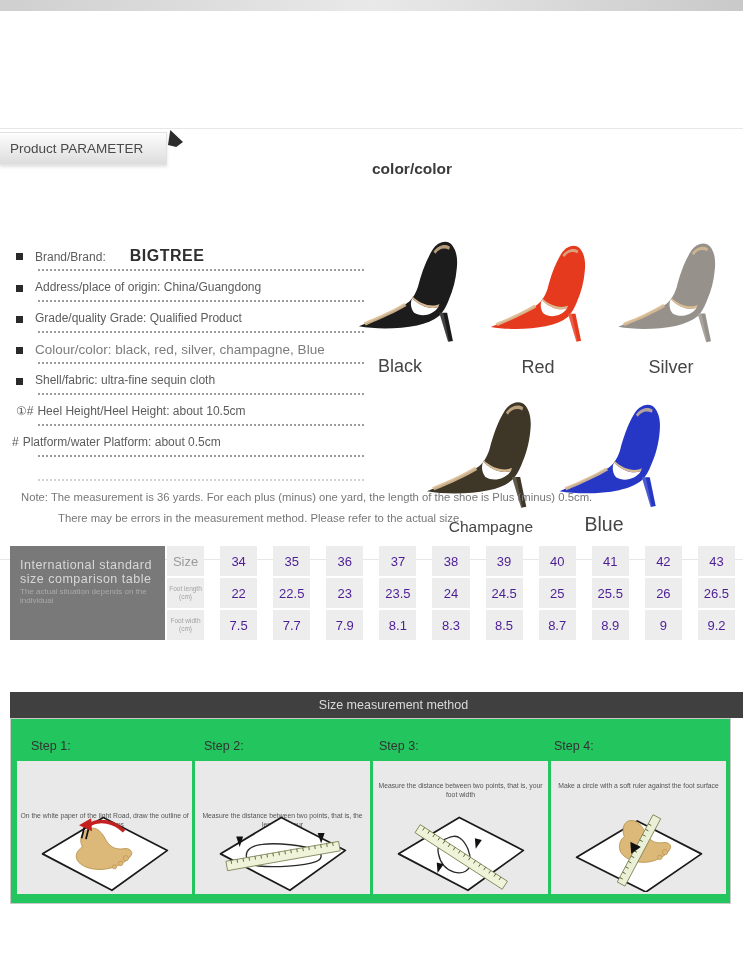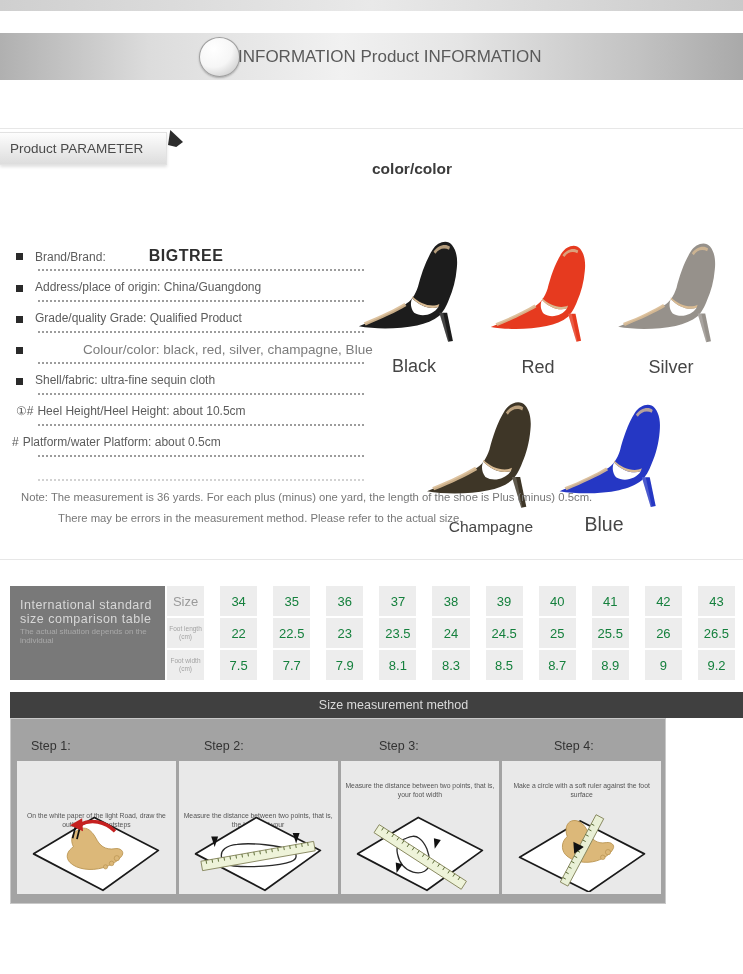--- a/index.html
+++ b/index.html
@@ -26,73 +26,69 @@
   .flag{position:absolute;left:168px;top:130px;width:15px;height:17px;background:#2d2d2d;
     clip-path:polygon(15% 0%, 100% 70%, 55% 100%, 0% 88%);}
 
   .color-title{position:absolute;left:372px;top:160px;font-size:15.5px;color:#3c3c3c;font-weight:bold;}
 
   
   .params{position:absolute;left:16px;top:238px;width:348px;}
   .prow{display:flex;align-items:baseline;margin-top:9px;min-height:16px;}
   .bullet{width:7px;height:7px;background:#2a2a2a;margin-right:12px;flex:none;align-self:center;}
   .plabel{font-size:12px;color:#5c5c5c;white-space:nowrap;}
-  .plabel.big{font-size:13.5px;color:#7c7c7c;margin-left:48px;}
+  .plabel.big{font-size:13.5px;color:#7c7c7c;}
   .pprefix{font-size:12px;color:#5c5c5c;margin-right:4px;white-space:nowrap;}
-  .brand{font-size:16px;font-weight:bold;color:#2f2f2f;margin-left:43px;letter-spacing:.5px;}
+  .brand{font-size:16px;font-weight:bold;color:#2f2f2f;margin-left:24px;letter-spacing:.5px;}
   .dot{border-bottom:2px dotted #9c9c9c;margin:4px 0 0 22px;}
   .dot.faint{opacity:.45;margin-top:22px;}
 
   
   .shoe{position:absolute;}
   .shoe svg{display:block;width:100%;height:100%;}
   .shoe-label{position:absolute;transform:translateX(-50%);color:#454545;white-space:nowrap;}
 
   
   .note1{position:absolute;left:21px;top:491px;font-size:11.3px;color:#777;white-space:nowrap;text-align:right;}
   .note2{position:absolute;left:58px;top:512px;font-size:11.3px;color:#777;white-space:nowrap;}
 
   
-  .size-table{position:absolute;left:10px;top:586px;width:725px;height:94px;display:flex;}
+  .size-table{position:absolute;left:10px;top:546px;width:725px;height:94px;display:flex;}
   .tpanel{width:155px;flex:none;background:#797979;color:#d8d8d8;padding:12px 10px;box-sizing:border-box;}
   .tpanel .ptitle{font-size:12.5px;letter-spacing:.5px;color:#d8d8d8;line-height:1.15;}
   .tpanel .pnote{font-size:8px;color:#a9a9a9;}
   .tgrid{flex:1;margin-left:2px;}
   .trow{display:grid;grid-template-columns:repeat(11,1fr);gap:16px;height:30px;margin-bottom:2px;}
   .tcell{background:#ededed;display:flex;align-items:center;justify-content:center;
-    font-size:13px;color:#15803d;}
+    font-size:13px;color:#4c1d95;}
   .tcell.hdr0{color:#9a9a9a;}
   .tcell.hdrS{font-size:6.5px;color:#a3a3a3;text-align:center;line-height:1.2;}
 
   
   .mbar{position:absolute;left:10px;top:692px;width:723px;height:26px;background:#404040;
     display:flex;align-items:center;justify-content:center;padding-left:22px;}
   .mbar span{font-size:12.5px;color:#dadada;}
-  .steps-panel{position:absolute;left:10px;top:718px;width:656px;height:186px;background:#a3a3a3;
+  .steps-panel{position:absolute;left:10px;top:718px;width:721px;height:186px;background:#22c55e;
     border:1px solid #c9c9c9;box-sizing:border-box;}
   .step-label{position:absolute;top:20px;font-size:12.5px;color:#333;}
   .imgs{position:absolute;left:6px;right:4px;top:42px;display:grid;
     grid-template-columns:repeat(4,1fr);gap:3px;}
   .ibox{height:133px;background:#e9e9e9;position:relative;overflow:hidden;}
   .cap{position:absolute;left:2px;right:2px;text-align:center;font-size:6.8px;color:#555;line-height:1.35;}
   .cap.low{top:50px;}
   .cap.high{top:20px;}
   .illo{position:absolute;left:50%;bottom:2px;transform:translateX(-50%);}
 </style>
 </head>
 <body>
 
 <div id="page">
 
   <div class="top-strip"></div>
 
-  <div class="banner">
-    <div class="sphere"></div>
-    <div class="banner-title">INFORMATION Product INFORMATION</div>
-  </div>
 
   <div class="hairline" style="top:128px"></div>
 
   <div class="param-hd">
     <span>Product PARAMETER</span>
   </div>
   <div class="flag"></div>
 
   <div class="color-title">color/color</div>
 
@@ -158,21 +154,21 @@
   <div class="shoe" style="left: 488px; top: 238px; width: 121px; height: 108px; color: rgb(230, 58, 31);">
     <svg viewBox="0 0 130 115">
         <use href="#pump"></use>
       </svg>
   </div>
   <div class="shoe" style="left: 615px; top: 236px; width: 125px; height: 110px; color: rgb(150, 145, 139);">
     <svg viewBox="0 0 130 115">
         <use href="#pump"></use>
       </svg>
   </div>
-  <div class="shoe-label" style="left:414px;top:356px;font-size:18px">Black</div>
+  <div class="shoe-label" style="left:400px;top:356px;font-size:18px">Black</div>
   <div class="shoe-label" style="left:538px;top:357px;font-size:18px">Red</div>
   <div class="shoe-label" style="left:671px;top:357px;font-size:18px">Silver</div>
 
   <div class="shoe" style="left: 424px; top: 394px; width: 133px; height: 118px; color: rgb(62, 54, 39);">
     <svg viewBox="0 0 130 115">
         <use href="#pump"></use>
       </svg>
   </div>
   <div class="shoe" style="left: 556px; top: 397px; width: 130px; height: 114px; color: rgb(37, 55, 196);">
     <svg viewBox="0 0 130 115">

